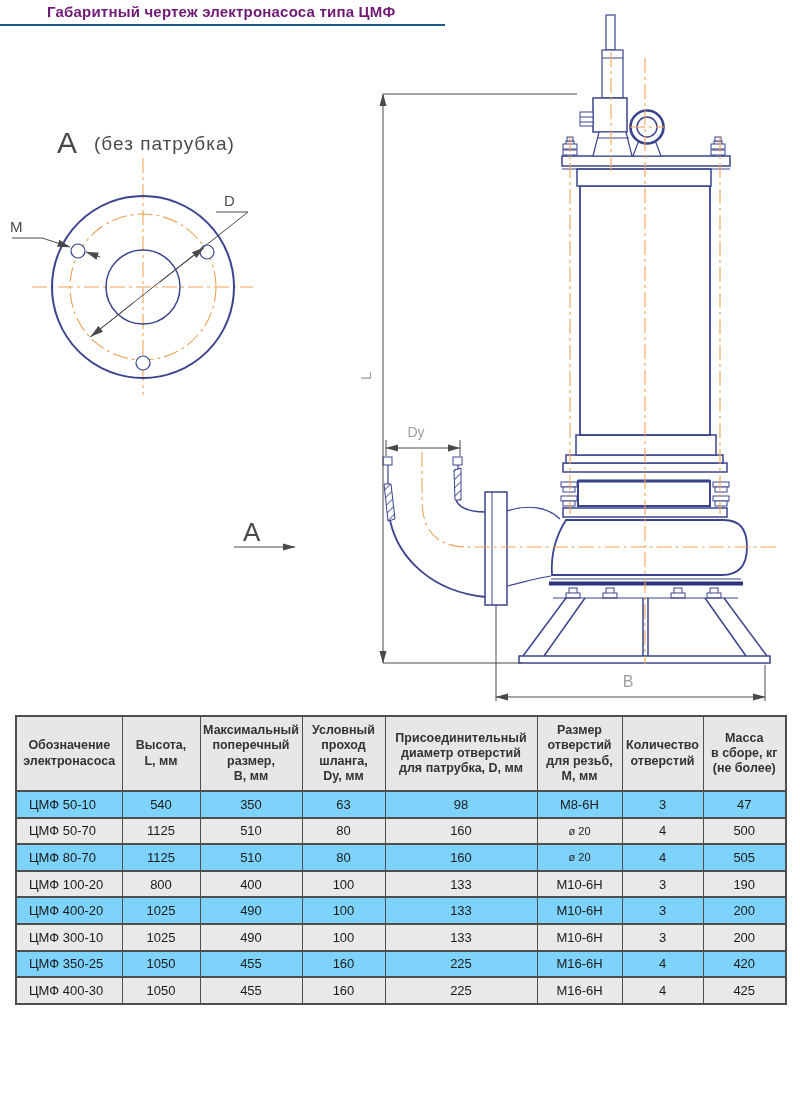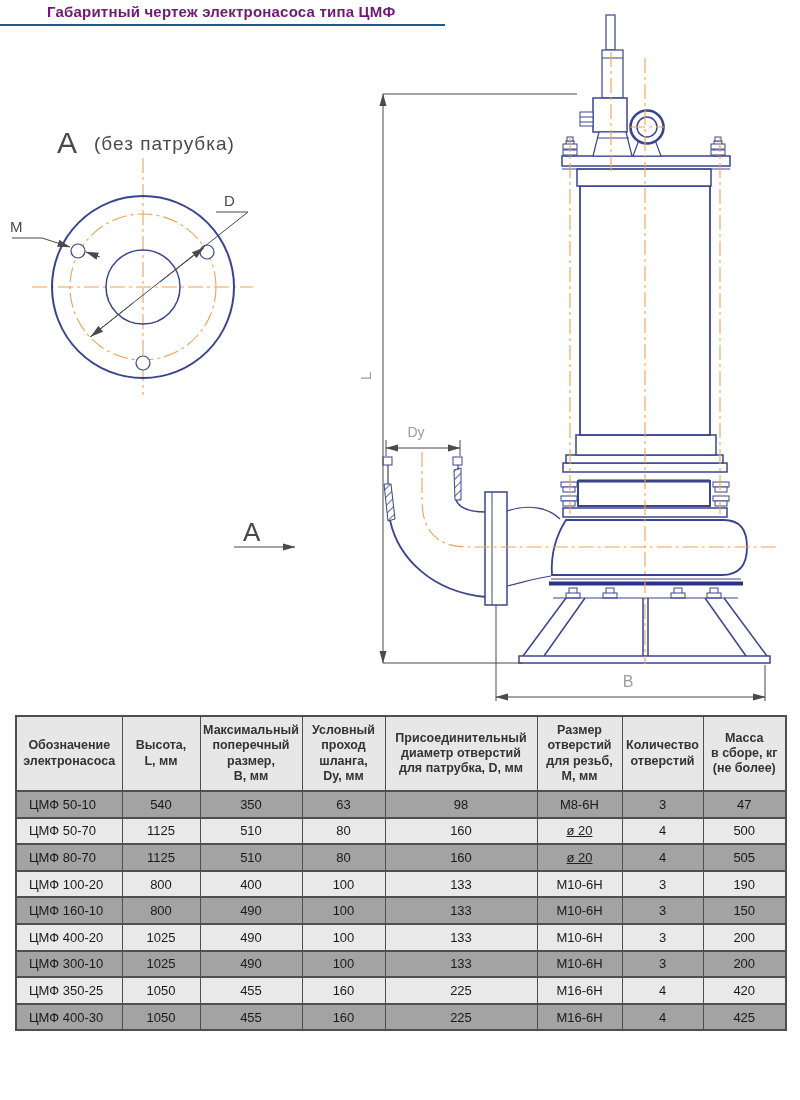--- a/index.html
+++ b/index.html
@@ -23,25 +23,25 @@
   .lblsm{fill:#4a4a4a;font:15px "Liberation Sans", sans-serif;}
 
   
   .table-wrap{position:absolute;left:15px;top:715px;}
   table{border-collapse:collapse;table-layout:fixed;width:770px;border:2.5px solid #4f4f4f;
         font-family:"Liberation Sans", sans-serif;}
   th,td{border:1.5px solid #4f4f4f;border-top-width:2px;border-bottom-width:2px;
         text-align:center;vertical-align:middle;overflow:hidden;}
   thead tr{height:75px;background:#e7e7e7;}
   th{font-size:12.5px;font-weight:bold;color:#333;line-height:1.22;white-space:pre-line;padding:3px 2px;}
-  tbody tr{height:26.6px;background:#a3a3a3;}
+  tbody tr{height:26.6px;background:#7dd3fc;}
   tbody tr:nth-child(even){background:#e9e9e9;}
   td{font-size:13px;color:#1a1a1a;padding:0 2px;}
   td:first-child{text-align:left;padding-left:12px;}
-  td.dia{font-size:13px;color:#222;text-decoration:underline;}
+  td.dia{font-size:11px;color:#222;}
 </style>
 </head>
 <body>
 
 <div class="page">
 
   <div class="title">Габаритный чертеж  электронасоса типа ЦМФ</div>
 
   <svg class="drawing" viewBox="0 0 800 710" xmlns="http://www.w3.org/2000/svg">
     <defs>
@@ -279,30 +279,20 @@
             <td>ЦМФ 100-20</td>
             <td>800</td>
             <td>400</td>
             <td>100</td>
             <td>133</td>
             <td>М10-6Н</td>
             <td>3</td>
             <td>190</td>
           </tr>
           <tr>
-            <td>ЦМФ 160-10</td>
-            <td>800</td>
-            <td>490</td>
-            <td>100</td>
-            <td>133</td>
-            <td>М10-6Н</td>
-            <td>3</td>
-            <td>150</td>
-          </tr>
-          <tr>
             <td>ЦМФ 400-20</td>
             <td>1025</td>
             <td>490</td>
             <td>100</td>
             <td>133</td>
             <td>М10-6Н</td>
             <td>3</td>
             <td>200</td>
           </tr>
           <tr>

